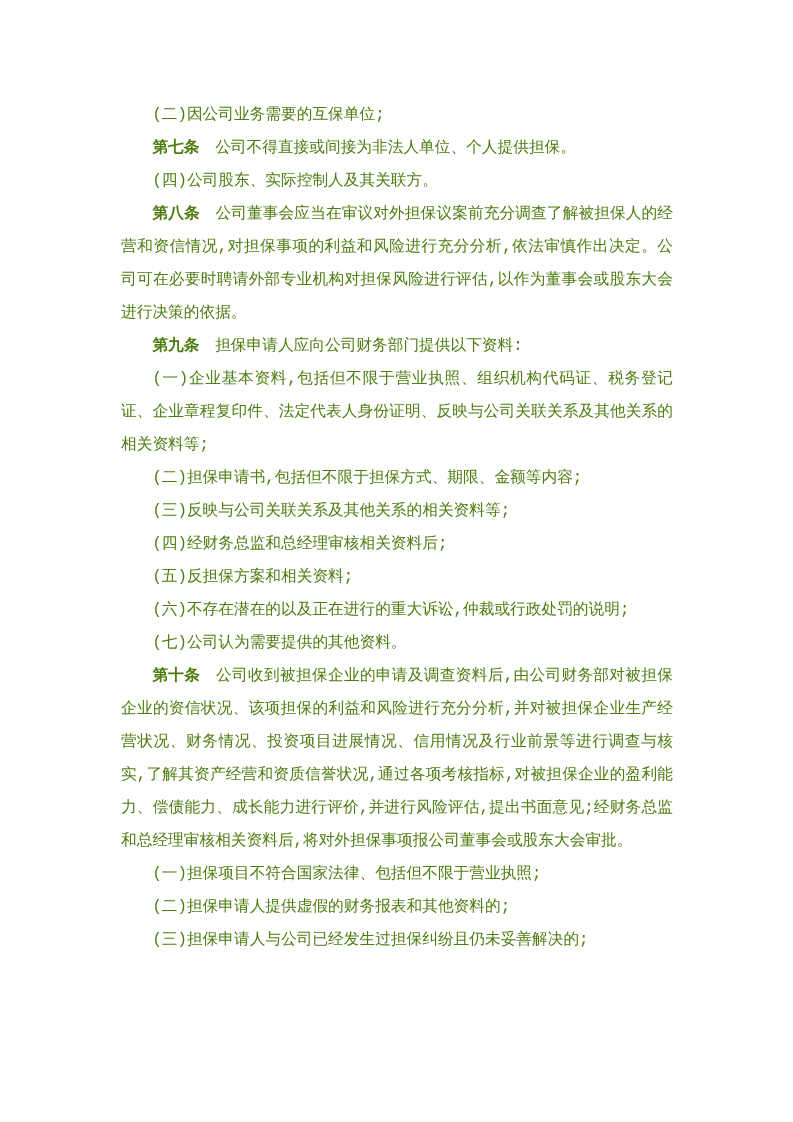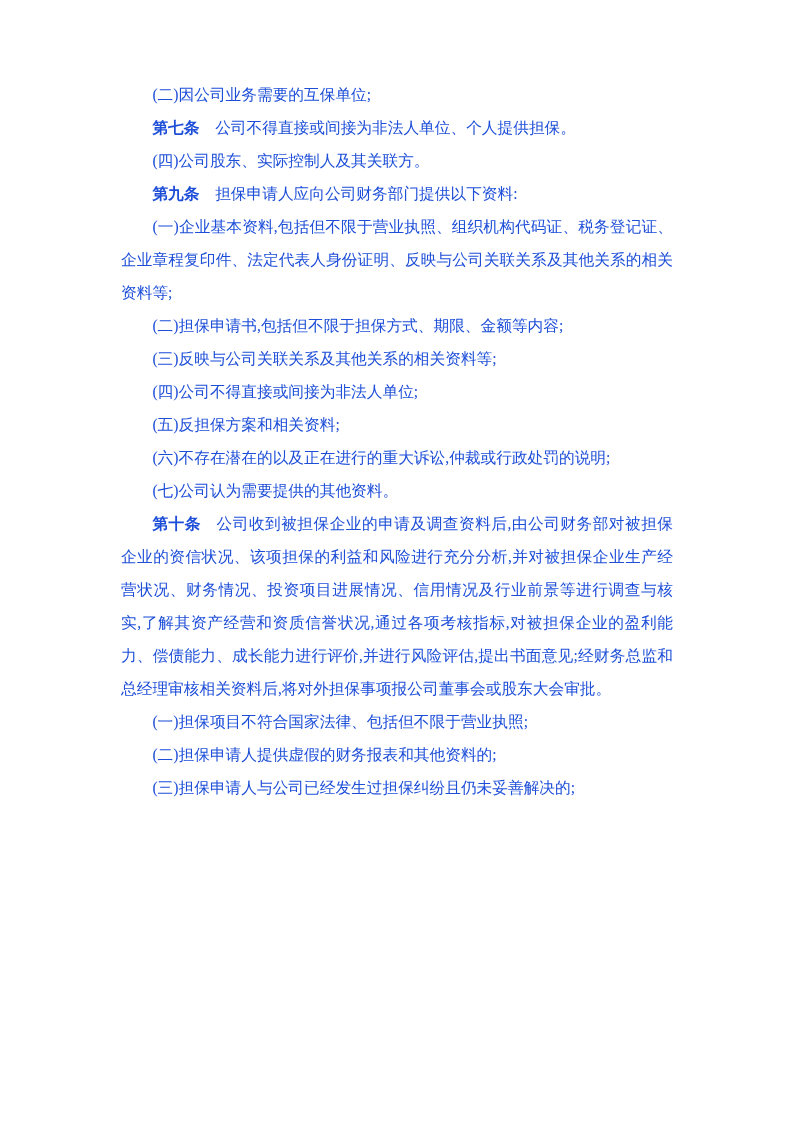--- a/index.html
+++ b/index.html
@@ -10,26 +10,26 @@
   .page {
     position: relative;
     width: 793px;
     height: 1122px;
     background: #ffffff;
     overflow: hidden;
   }
   .content {
     position: absolute;
     left: 121px;
-    top: 78px;
+    top: 99px;
     width: 552px;
-    font-family: Liberation Serif, serif;
+    font-family: Liberation Mono, monospace;
     font-size: 15.7px;
     line-height: 33px;
-    color: #1d4ed8;
+    color: #4d7c0f;
     text-align: justify;
     text-justify: inter-character;
   }
   .para {
     margin: 0;
     padding: 0;
     text-indent: 2em;
   }
   .article-label {
     font-weight: bold;
@@ -37,25 +37,26 @@
   }
 </style>
 </head>
 <body>
 
 <div class="page">
   <div class="content" id="doc">
       <p class="para"><span>(二)因公司业务需要的互保单位;</span></p>
       <p class="para"><b class="article-label">第七条</b><span>公司不得直接或间接为非法人单位、个人提供担保。</span></p>
       <p class="para"><span>(四)公司股东、实际控制人及其关联方。</span></p>
+      <p class="para"><b class="article-label">第八条</b><span>公司董事会应当在审议对外担保议案前充分调查了解被担保人的经营和资信情况,对担保事项的利益和风险进行充分分析,依法审慎作出决定。公司可在必要时聘请外部专业机构对担保风险进行评估,以作为董事会或股东大会进行决策的依据。</span></p>
       <p class="para"><b class="article-label">第九条</b><span>担保申请人应向公司财务部门提供以下资料:</span></p>
       <p class="para"><span>(一)企业基本资料,包括但不限于营业执照、组织机构代码证、税务登记证、企业章程复印件、法定代表人身份证明、反映与公司关联关系及其他关系的相关资料等;</span></p>
       <p class="para"><span>(二)担保申请书,包括但不限于担保方式、期限、金额等内容;</span></p>
       <p class="para"><span>(三)反映与公司关联关系及其他关系的相关资料等;</span></p>
-      <p class="para"><span>(四)公司不得直接或间接为非法人单位;</span></p>
+      <p class="para"><span>(四)经财务总监和总经理审核相关资料后;</span></p>
       <p class="para"><span>(五)反担保方案和相关资料;</span></p>
       <p class="para"><span>(六)不存在潜在的以及正在进行的重大诉讼,仲裁或行政处罚的说明;</span></p>
       <p class="para"><span>(七)公司认为需要提供的其他资料。</span></p>
       <p class="para"><b class="article-label">第十条</b><span>公司收到被担保企业的申请及调查资料后,由公司财务部对被担保企业的资信状况、该项担保的利益和风险进行充分分析,并对被担保企业生产经营状况、财务情况、投资项目进展情况、信用情况及行业前景等进行调查与核实,了解其资产经营和资质信誉状况,通过各项考核指标,对被担保企业的盈利能力、偿债能力、成长能力进行评价,并进行风险评估,提出书面意见;经财务总监和总经理审核相关资料后,将对外担保事项报公司董事会或股东大会审批。</span></p>
       <p class="para"><span>(一)担保项目不符合国家法律、包括但不限于营业执照;</span></p>
       <p class="para"><span>(二)担保申请人提供虚假的财务报表和其他资料的;</span></p>
       <p class="para"><span>(三)担保申请人与公司已经发生过担保纠纷且仍未妥善解决的;</span></p>
     </div>
 </div>
 

